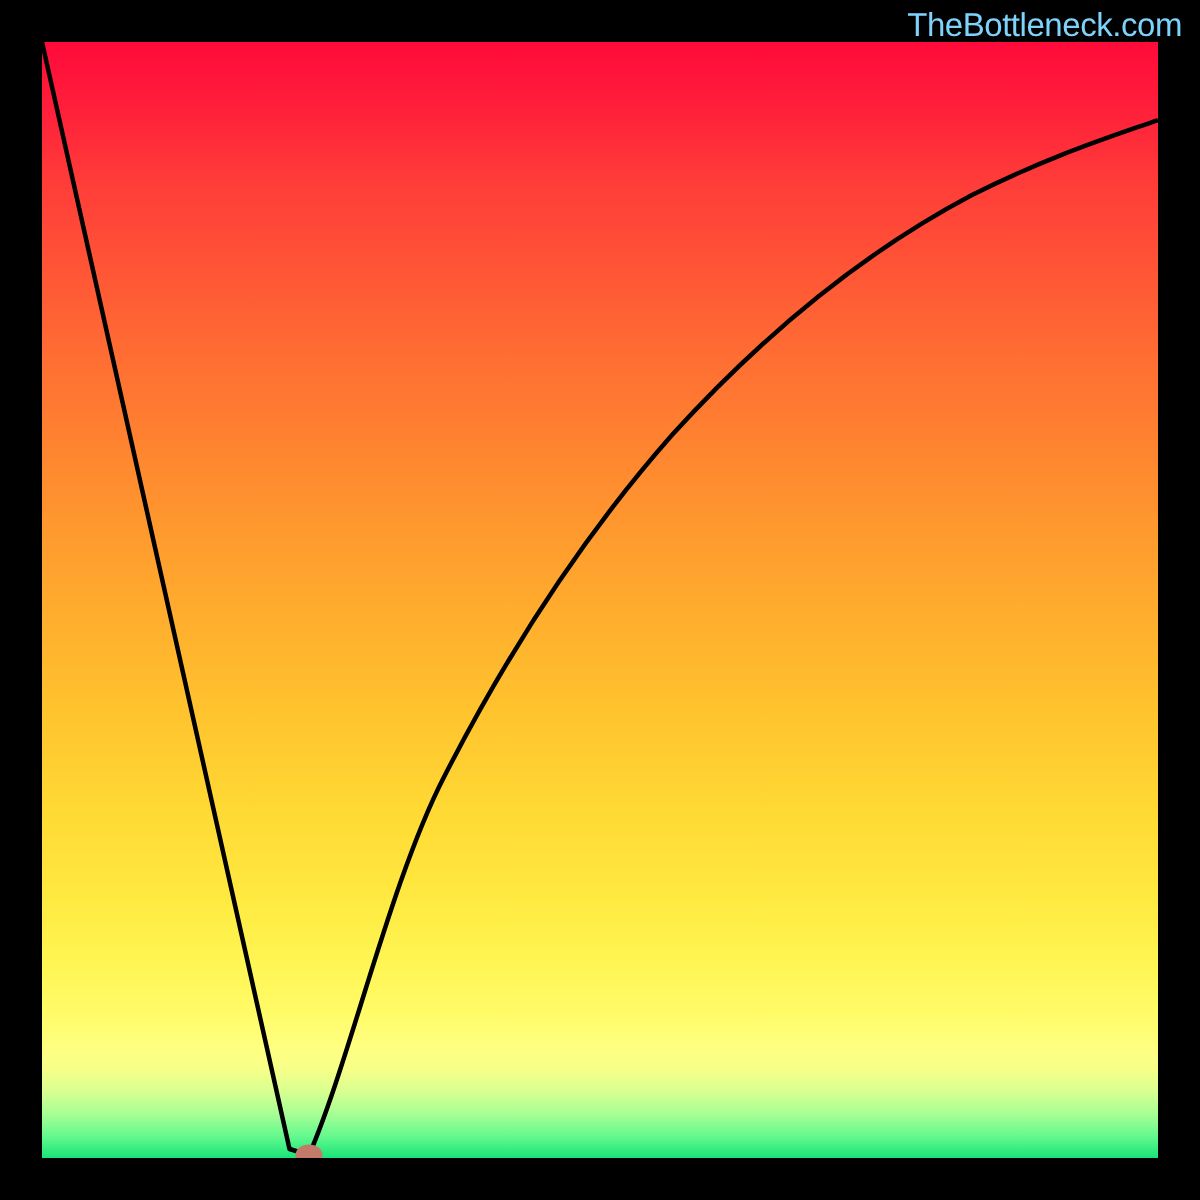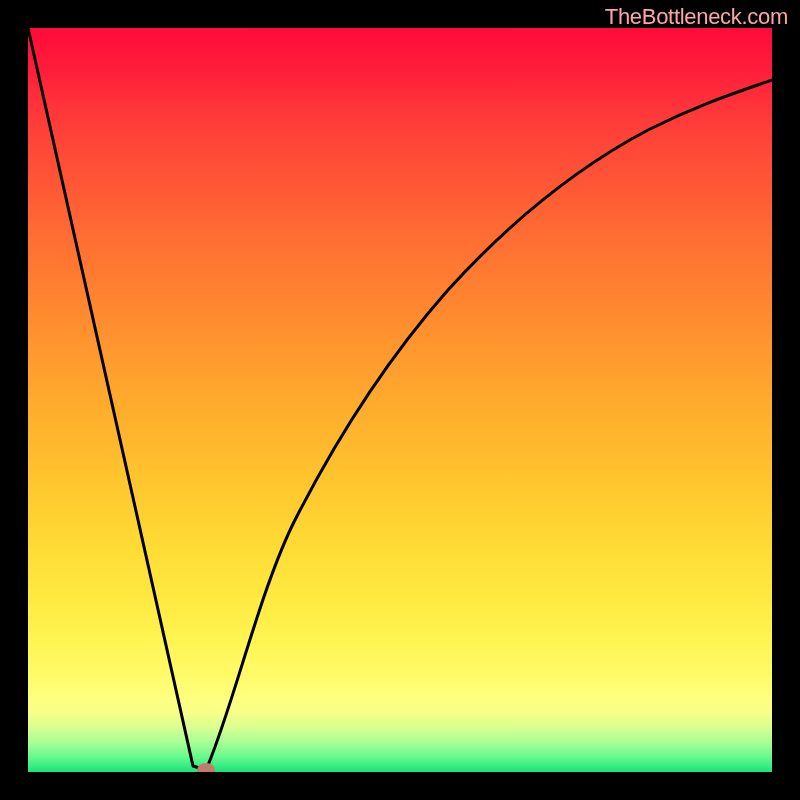--- a/index.html
+++ b/index.html
@@ -51,21 +51,21 @@
     );
   }
   .curve-svg {
     position: absolute;
     inset: 0;
   }
   .attribution {
     position: absolute;
     top: 4px;
     right: 12px;
-    color: #fca5a5;
+    color: #7dd3fc;
     font-size: 22px;
     font-weight: 500;
     letter-spacing: -0.3px;
   }
 </style>
 </head>
 <body>
 
 <div class="frame">
   <div class="plot-area">

